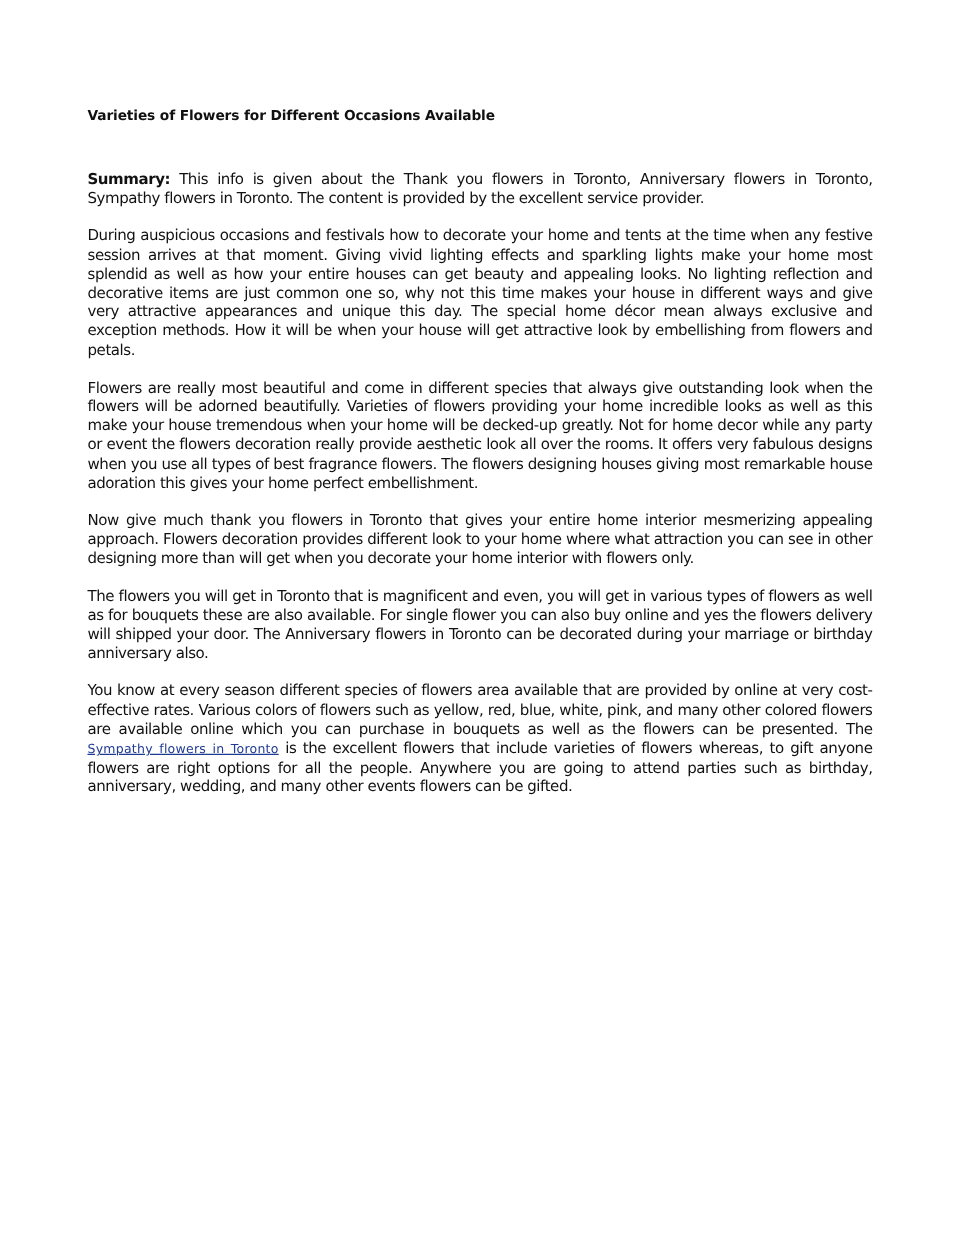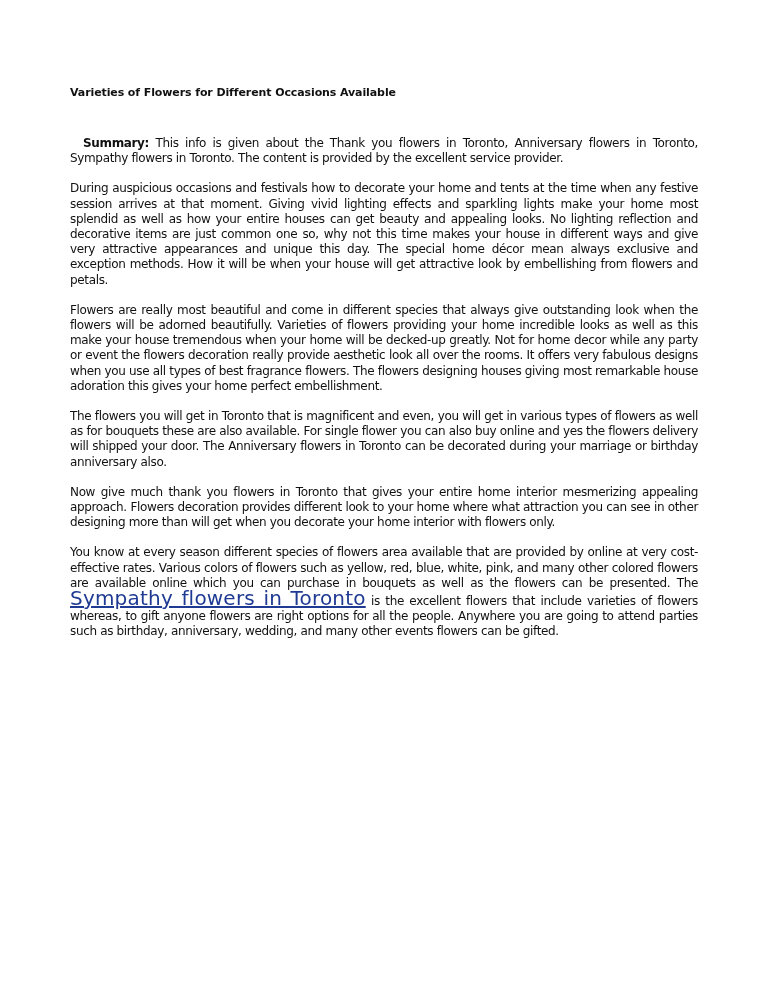--- a/index.html
+++ b/index.html
@@ -9,33 +9,33 @@
     font-family: "DejaVu Sans", sans-serif; color: #111111;
   }
   .title {
     font-size: 11px; font-weight: bold; letter-spacing: -0.1px;
     margin: 0 0 34px 0; line-height: 18px;
   }
   p {
     margin: 0 0 15px 0; font-size: 12px; line-height: 15.2px;
     text-align: justify; letter-spacing: -0.35px; word-spacing: 0px;
   }
-  .summary-label { font-weight: bold; margin-left: 13px; }
+  .summary-label { font-weight: bold; }
   a.link {
-    color: #1f3a93; text-decoration: underline; font-size: 20px;
+    color: #1f3a93; text-decoration: underline; font-size: 10px;
     letter-spacing: 0.2px;
   }
 </style>
 </head>
 <body>
 
 <div class="page">
   <div class="title">Varieties of Flowers for Different Occasions Available</div>
 
   <p><span class="summary-label">Summary:</span><span> This info is given about the Thank you flowers in Toronto, Anniversary flowers in Toronto, Sympathy flowers in Toronto. The content is provided by the excellent service provider.</span></p>
 
   <p>During auspicious occasions and festivals how to decorate your home and tents at the time when any festive session arrives at that moment. Giving vivid lighting effects and sparkling lights make your home most splendid as well as how your entire houses can get beauty and appealing looks. No lighting reflection and decorative items are just common one so, why not this time makes your house in different ways and give very attractive appearances and unique this day. The special home décor mean always exclusive and exception methods. How it will be when your house will get attractive look by embellishing from flowers and petals.</p>
   <p>Flowers are really most beautiful and come in different species that always give outstanding look when the flowers will be adorned beautifully. Varieties of flowers providing your home incredible looks as well as this make your house tremendous when your home will be decked-up greatly. Not for home decor while any party or event the flowers decoration really provide aesthetic look all over the rooms. It offers very fabulous designs when you use all types of best fragrance flowers. The flowers designing houses giving most remarkable house adoration this gives your home perfect embellishment.</p>
+  <p>Now give much thank you flowers in Toronto that gives your entire home interior mesmerizing appealing approach. Flowers decoration provides different look to your home where what attraction you can see in other designing more than will get when you decorate your home interior with flowers only.</p>
   <p>The flowers you will get in Toronto that is magnificent and even, you will get in various types of flowers as well as for bouquets these are also available. For single flower you can also buy online and yes the flowers delivery will shipped your door. The Anniversary flowers in Toronto can be decorated during your marriage or birthday anniversary also.</p>
-  <p>Now give much thank you flowers in Toronto that gives your entire home interior mesmerizing appealing approach. Flowers decoration provides different look to your home where what attraction you can see in other designing more than will get when you decorate your home interior with flowers only.</p>
 
   <p><span>You know at every season different species of flowers area available that are provided by online at very cost-effective rates. Various colors of flowers such as yellow, red, blue, white, pink, and many other colored flowers are available online which you can purchase in bouquets as well as the flowers can be presented. The </span><a class="link">Sympathy flowers in Toronto</a><span> is the excellent flowers that include varieties of flowers whereas, to gift anyone flowers are right options for all the people. Anywhere you are going to attend parties such as birthday, anniversary, wedding, and many other events flowers can be gifted.</span></p>
 </div>
 
 </body></html>

